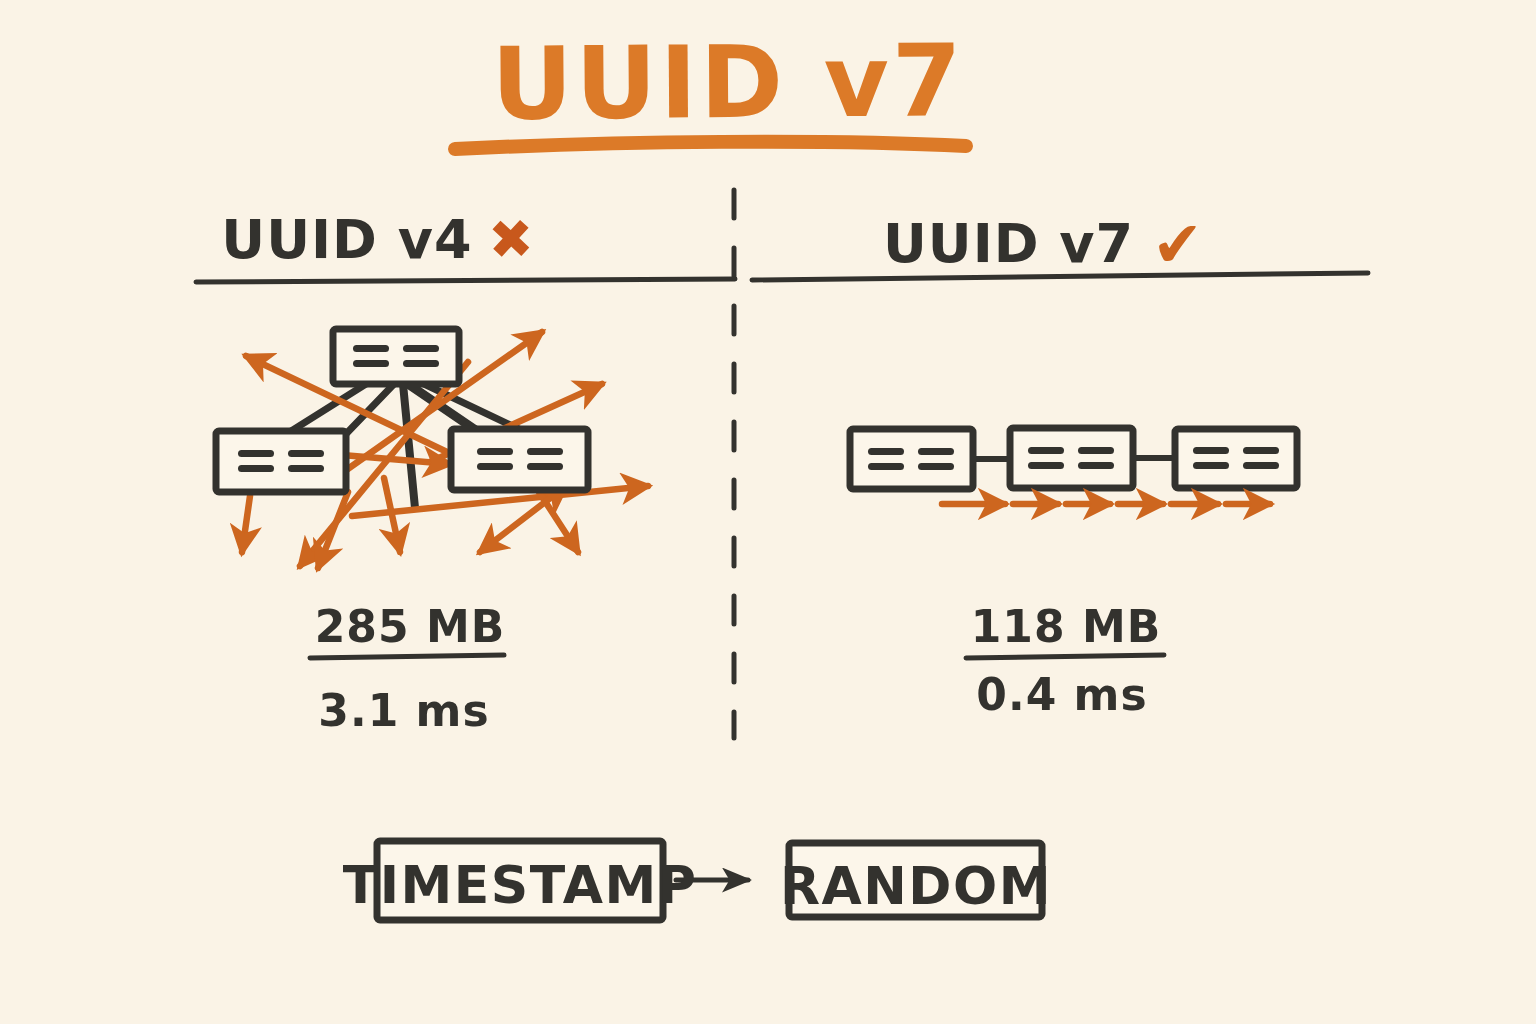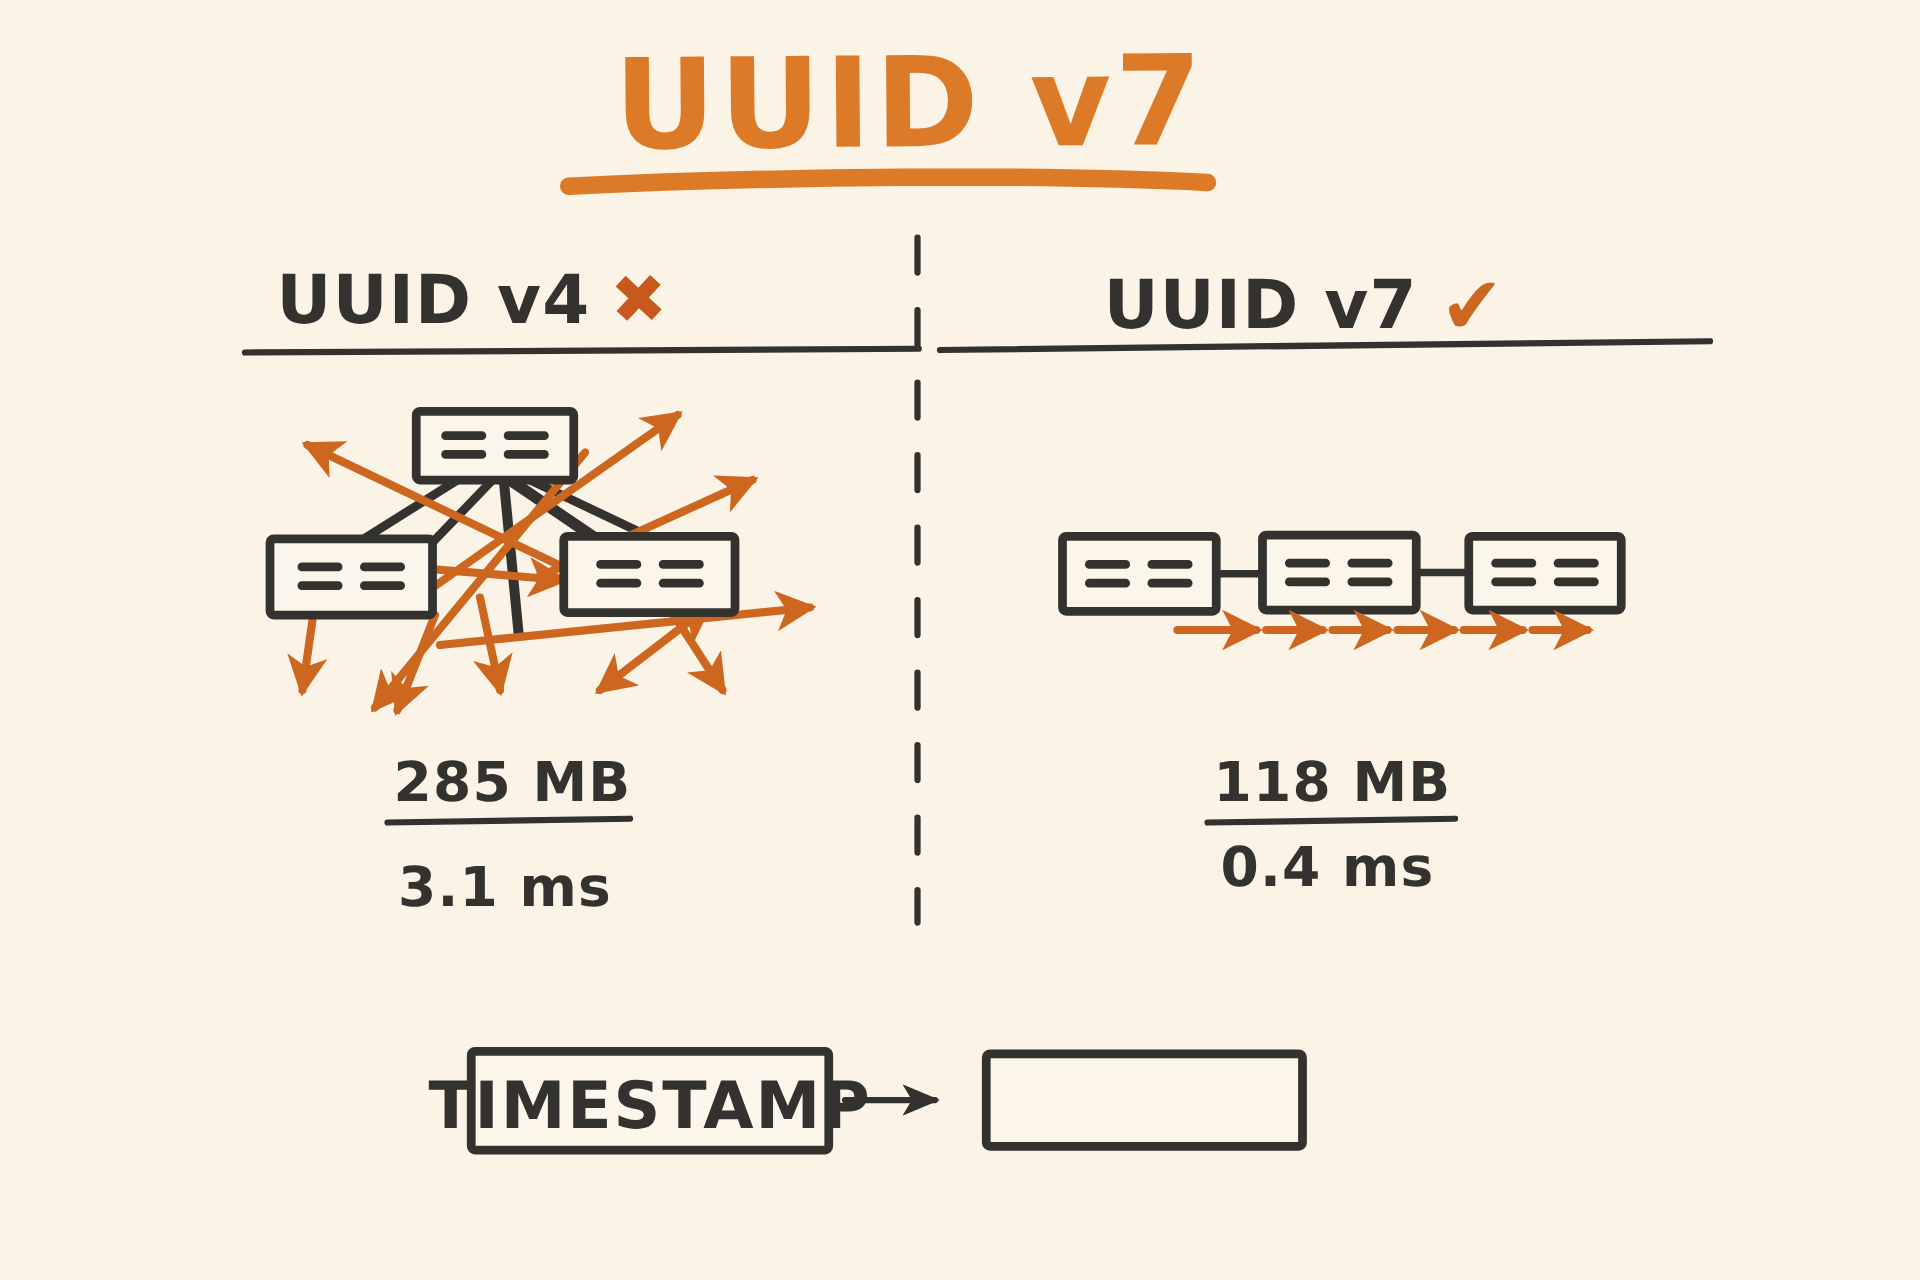--- a/index.html
+++ b/index.html
@@ -147,14 +147,15 @@
     <span class="mark-check">✔</span>
   </div>
 
   <div class="hand stat" style="left:410px;top:604px;">285 MB</div>
   <div class="hand stat" style="left:404px;top:672px;margin-top:16px;">3.1 ms</div>
 
   <div class="hand stat" style="left:1066px;top:604px;">118 MB</div>
   <div class="hand stat" style="left:1062px;top:672px;">0.4 ms</div>
 
   <div class="hand boxlabel" style="left:520px;top:858px;">TIMESTAMP</div>
+  <div class="hand boxlabel" style="left:916px;top:859px;">RANDOM</div>
 
 </div>
 
 </body></html>

